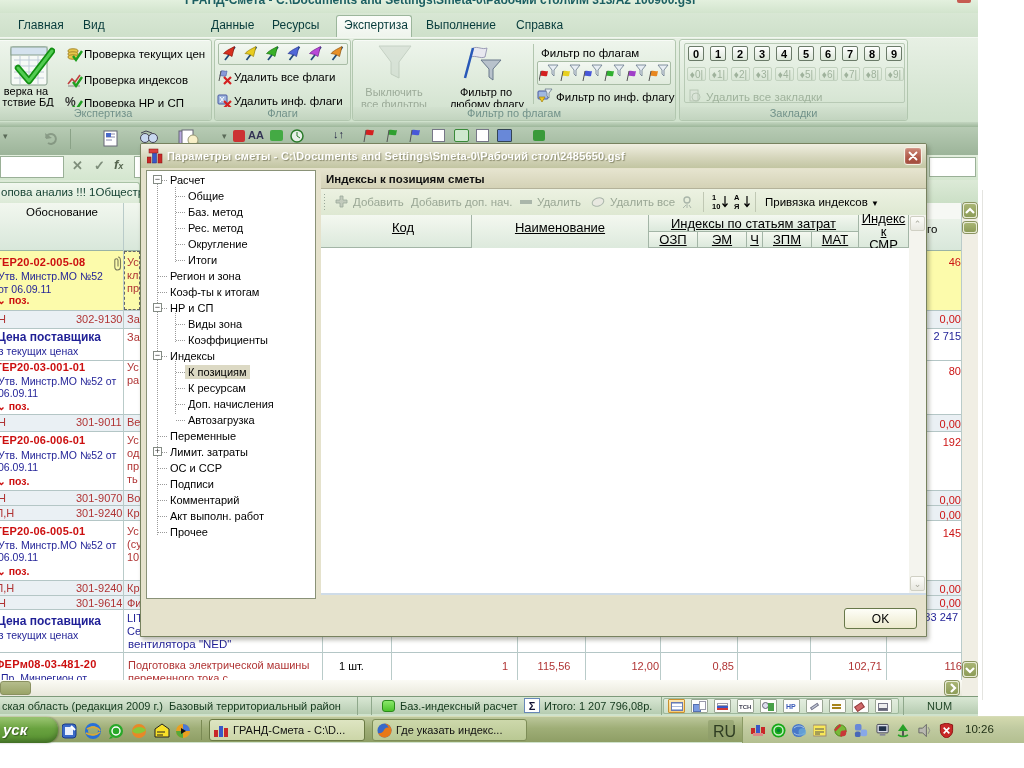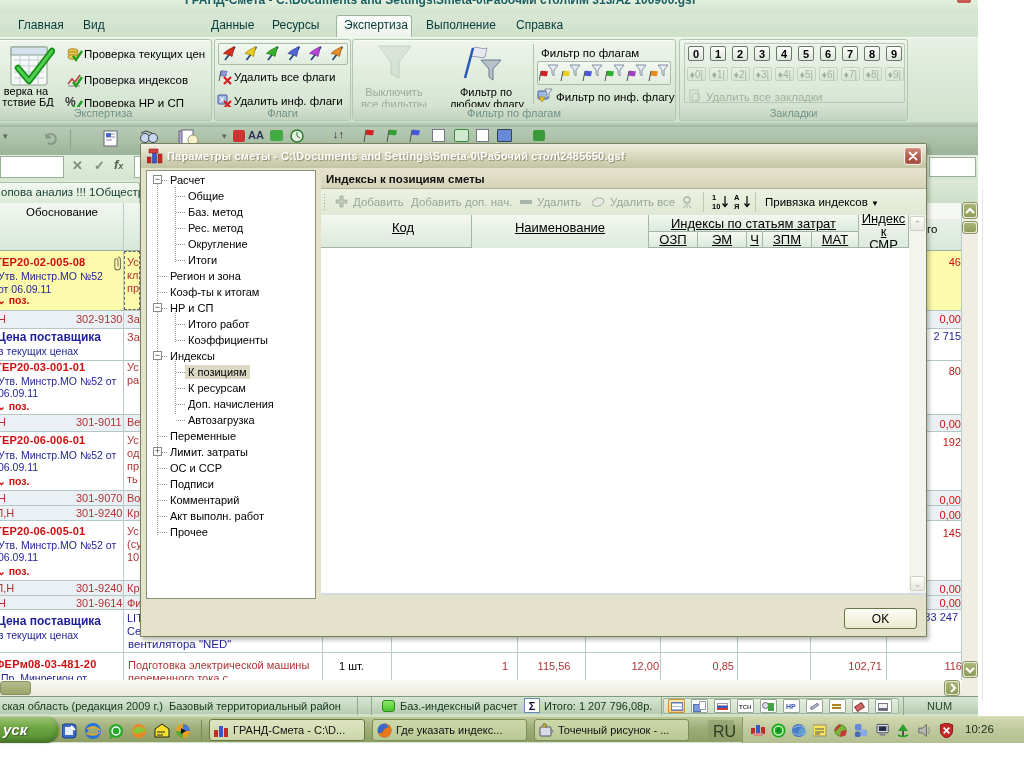--- a/index.html
+++ b/index.html
@@ -529,28 +529,20 @@
           <rect x="10" y="4" width="4" height="9" fill="#c82828"></rect>
         </svg>
   <div class="tx" style="left:23px;top:4px;font-size:11px;">ГРАНД-Смета - C:\D...</div>
  </div>
  <div class="tbtn" style="left:372px;width:155px;">
   <svg class="ab" style="left:4px;top:3px;" width="15" height="15" viewBox="0 0 15 15">
           <circle cx="7.5" cy="7.5" r="7" fill="#3868c8"></circle>
           <path d="M7.5 .5 A7 7 0 1 1 1 10 C4 11 6 9 7 7 C8 5 10 4 12 5 L10 2 Z" fill="#e87818"></path>
         </svg>
   <div class="tx" style="left:23px;top:4px;font-size:11px;">Где указать индекс...</div>
- </div>
- <div class="tbtn" style="left:534px;width:155px;">
-  <svg class="ab" style="left:4px;top:3px;" width="15" height="15" viewBox="0 0 15 15">
-          <rect x="1" y="4" width="11" height="9" rx="1" fill="#d8dce8" stroke="#556"></rect>
-          <path d="M3 4 L5 0 L8 2 L6 5" fill="#c8a838" stroke="#556" stroke-width=".7"></path>
-          <path d="M12 6 L15 8 L12 11" fill="#889"></path>
-        </svg>
-  <div class="tx" style="left:23px;top:4px;font-size:11px;">Точечный рисунок - ...</div>
  </div>
 
  <div class="ab" style="left:708px;top:3px;width:26px;height:20px;background:rgba(140,155,105,.6);border-radius:2px;">
   <div class="tx" style="left:5px;top:3px;font-size:16px;color:#2e3c22;">RU</div>
  </div>
 
  <div class="ab" style="left:742px;top:0;width:282px;height:26px;background:linear-gradient(#d3d9ae,#c0caa0 45%,#b3bf90);border-left:1px solid #8a9a64;">
   <svg class="trayic" style="left:8px;" width="15" height="15" viewBox="0 0 15 15">
           <rect x="0" y="5" width="4" height="6" fill="#c82828"></rect>
           <rect x="5" y="2" width="4" height="9" fill="#3858c8"></rect>
@@ -652,21 +644,21 @@
         <div class="tree-item" style="left:23px;top:3px;">Расчет</div>
   <div class="tree-item" style="left:41px;top:19px;">Общие</div>
   <div class="tree-item" style="left:41px;top:35px;">Баз. метод</div>
   <div class="tree-item" style="left:41px;top:51px;">Рес. метод</div>
   <div class="tree-item" style="left:41px;top:67px;">Округление</div>
   <div class="tree-item" style="left:41px;top:83px;">Итоги</div>
   <div class="tree-item" style="left:23px;top:99px;">Регион и зона</div>
   <div class="tree-item" style="left:23px;top:115px;">Коэф-ты к итогам</div>
   <div class="pm" style="left:6px;top:132px;">−</div>
         <div class="tree-item" style="left:23px;top:131px;">НР и СП</div>
-  <div class="tree-item" style="left:41px;top:147px;">Итого работ</div>
+  <div class="tree-item" style="left:41px;top:147px;">Виды зона</div>
   <div class="tree-item" style="left:41px;top:163px;">Коэффициенты</div>
   <div class="pm" style="left:6px;top:180px;">−</div>
         <div class="tree-item" style="left:23px;top:179px;">Индексы</div>
   <div class="tree-item" style="left:38px;top:194px;background:#dcd9c4;padding:1px 3px;">К позициям</div>
   <div class="tree-item" style="left:41px;top:211px;">К ресурсам</div>
   <div class="tree-item" style="left:41px;top:227px;">Доп. начисления</div>
   <div class="tree-item" style="left:41px;top:243px;">Автозагрузка</div>
   <div class="tree-item" style="left:23px;top:259px;">Переменные</div>
   <div class="pm" style="left:6px;top:276px;">+</div>
         <div class="tree-item" style="left:23px;top:275px;">Лимит. затраты</div>

